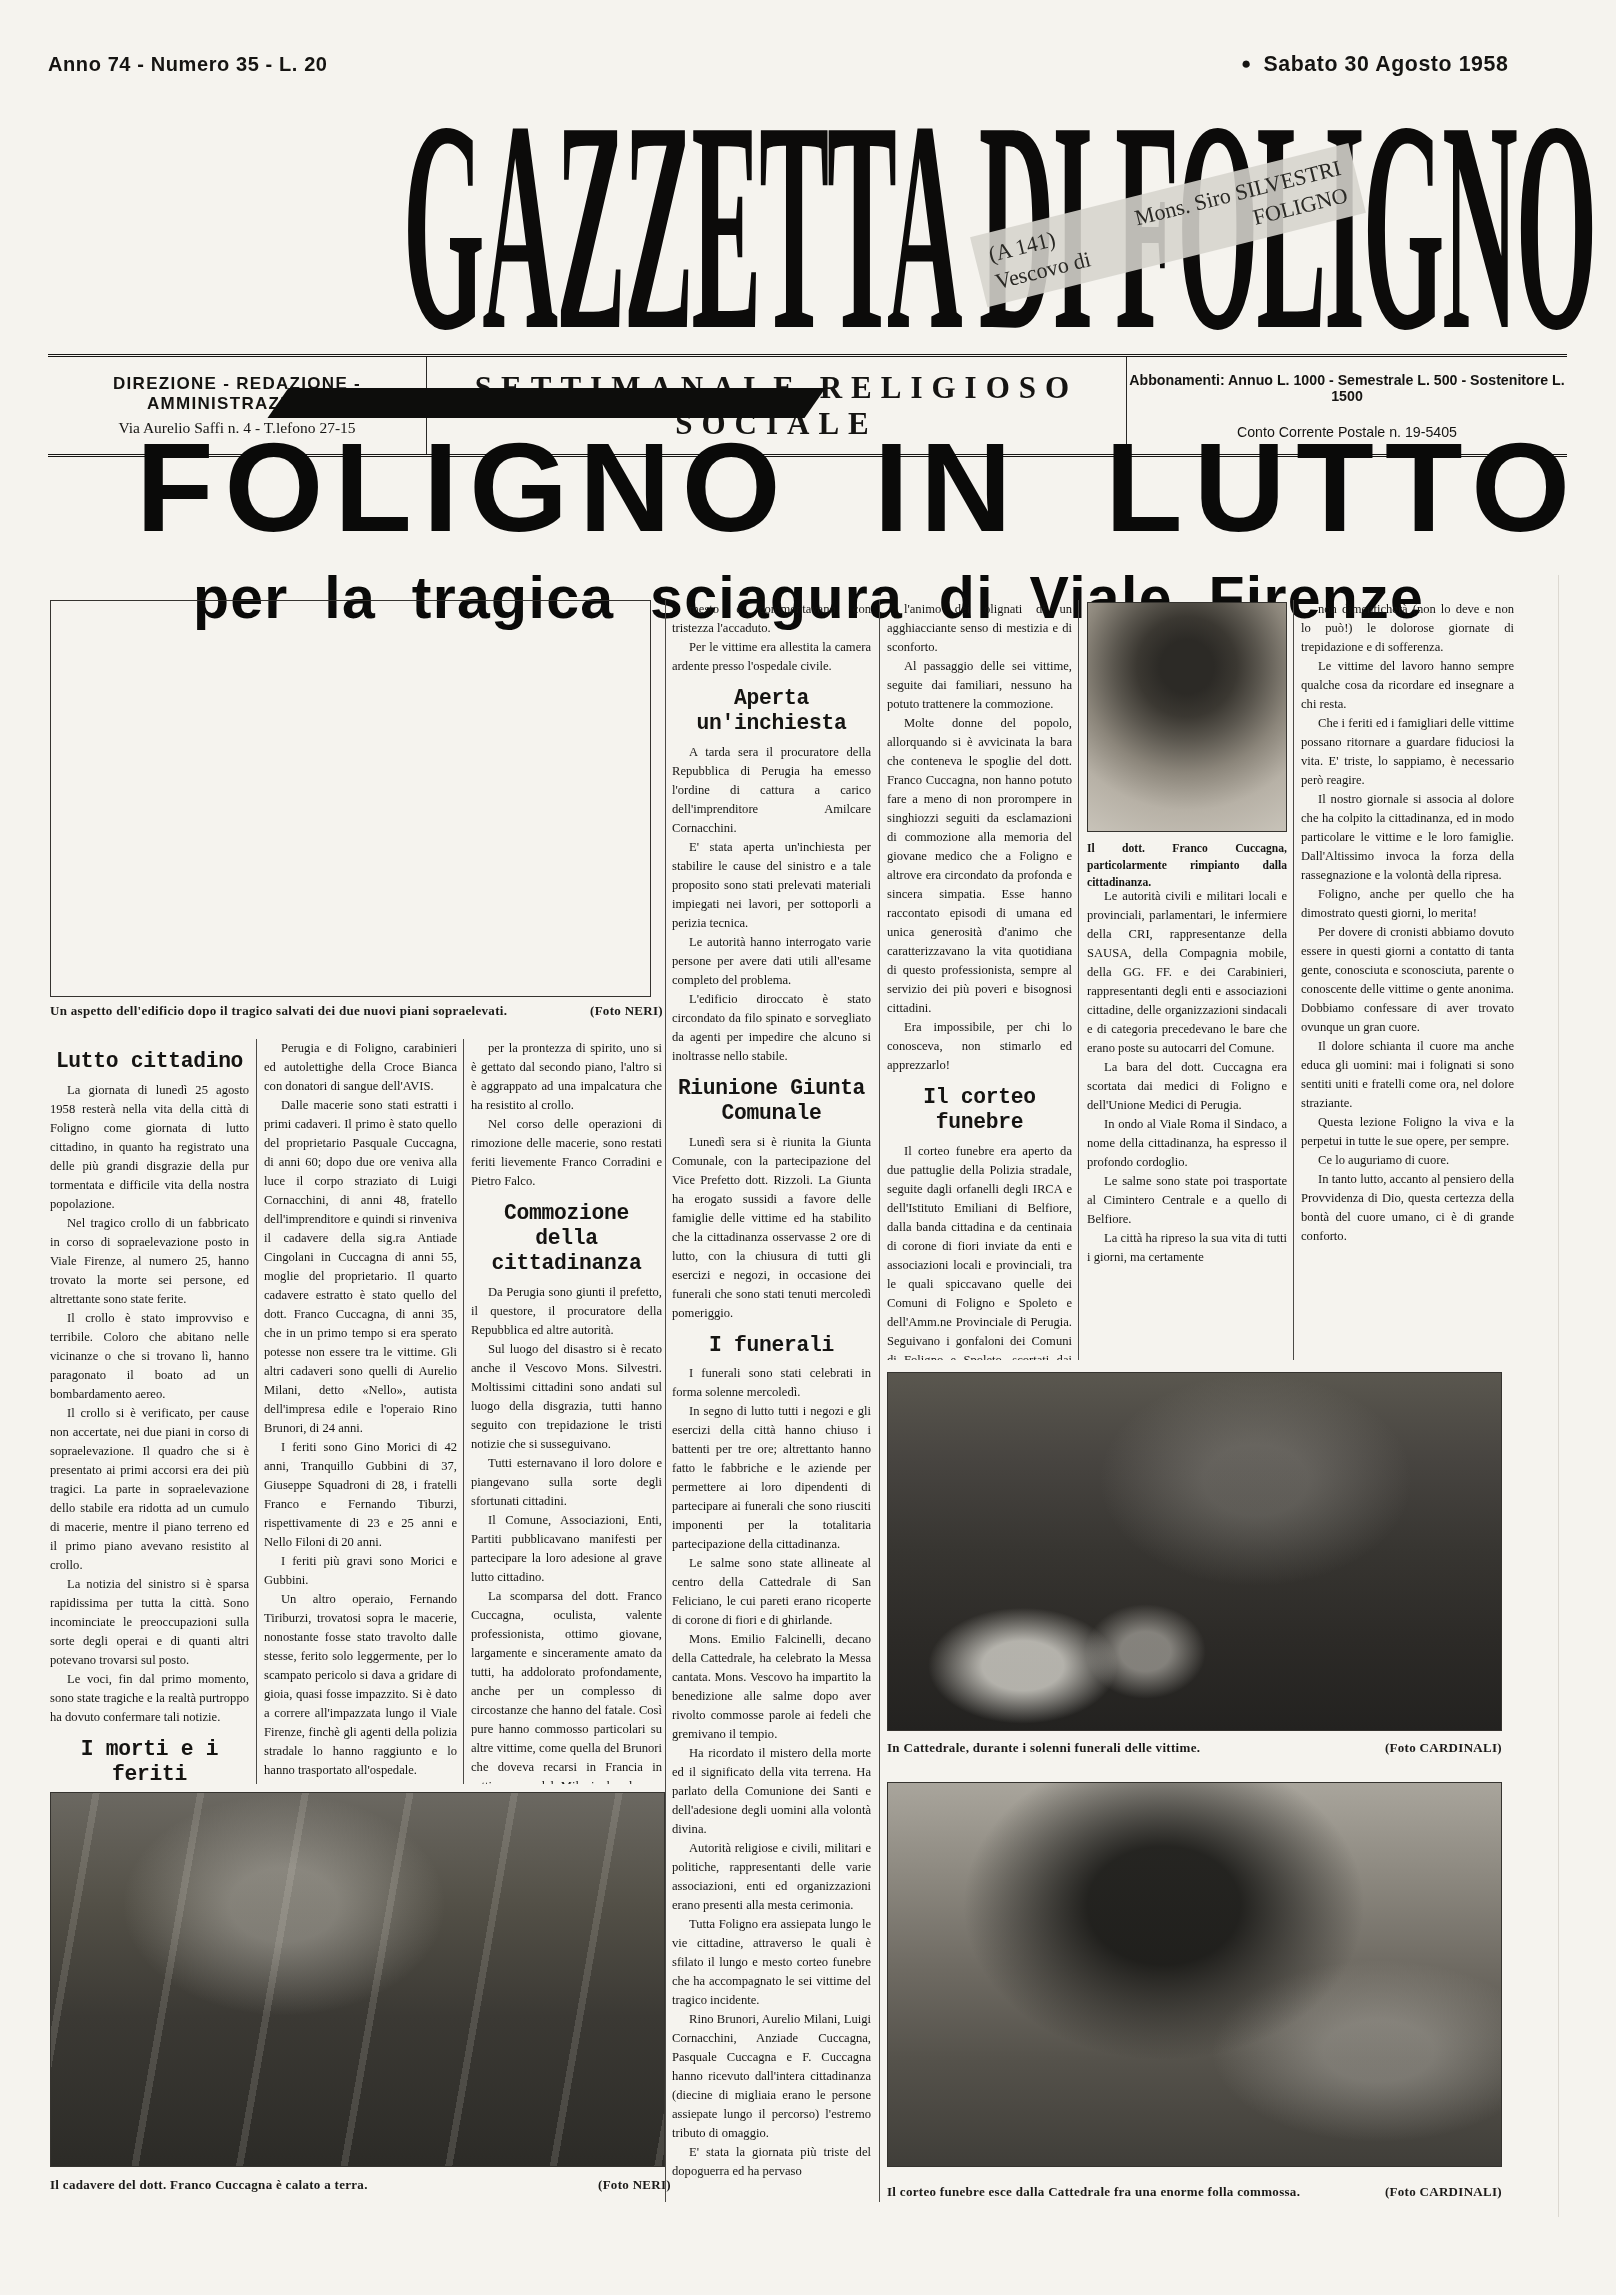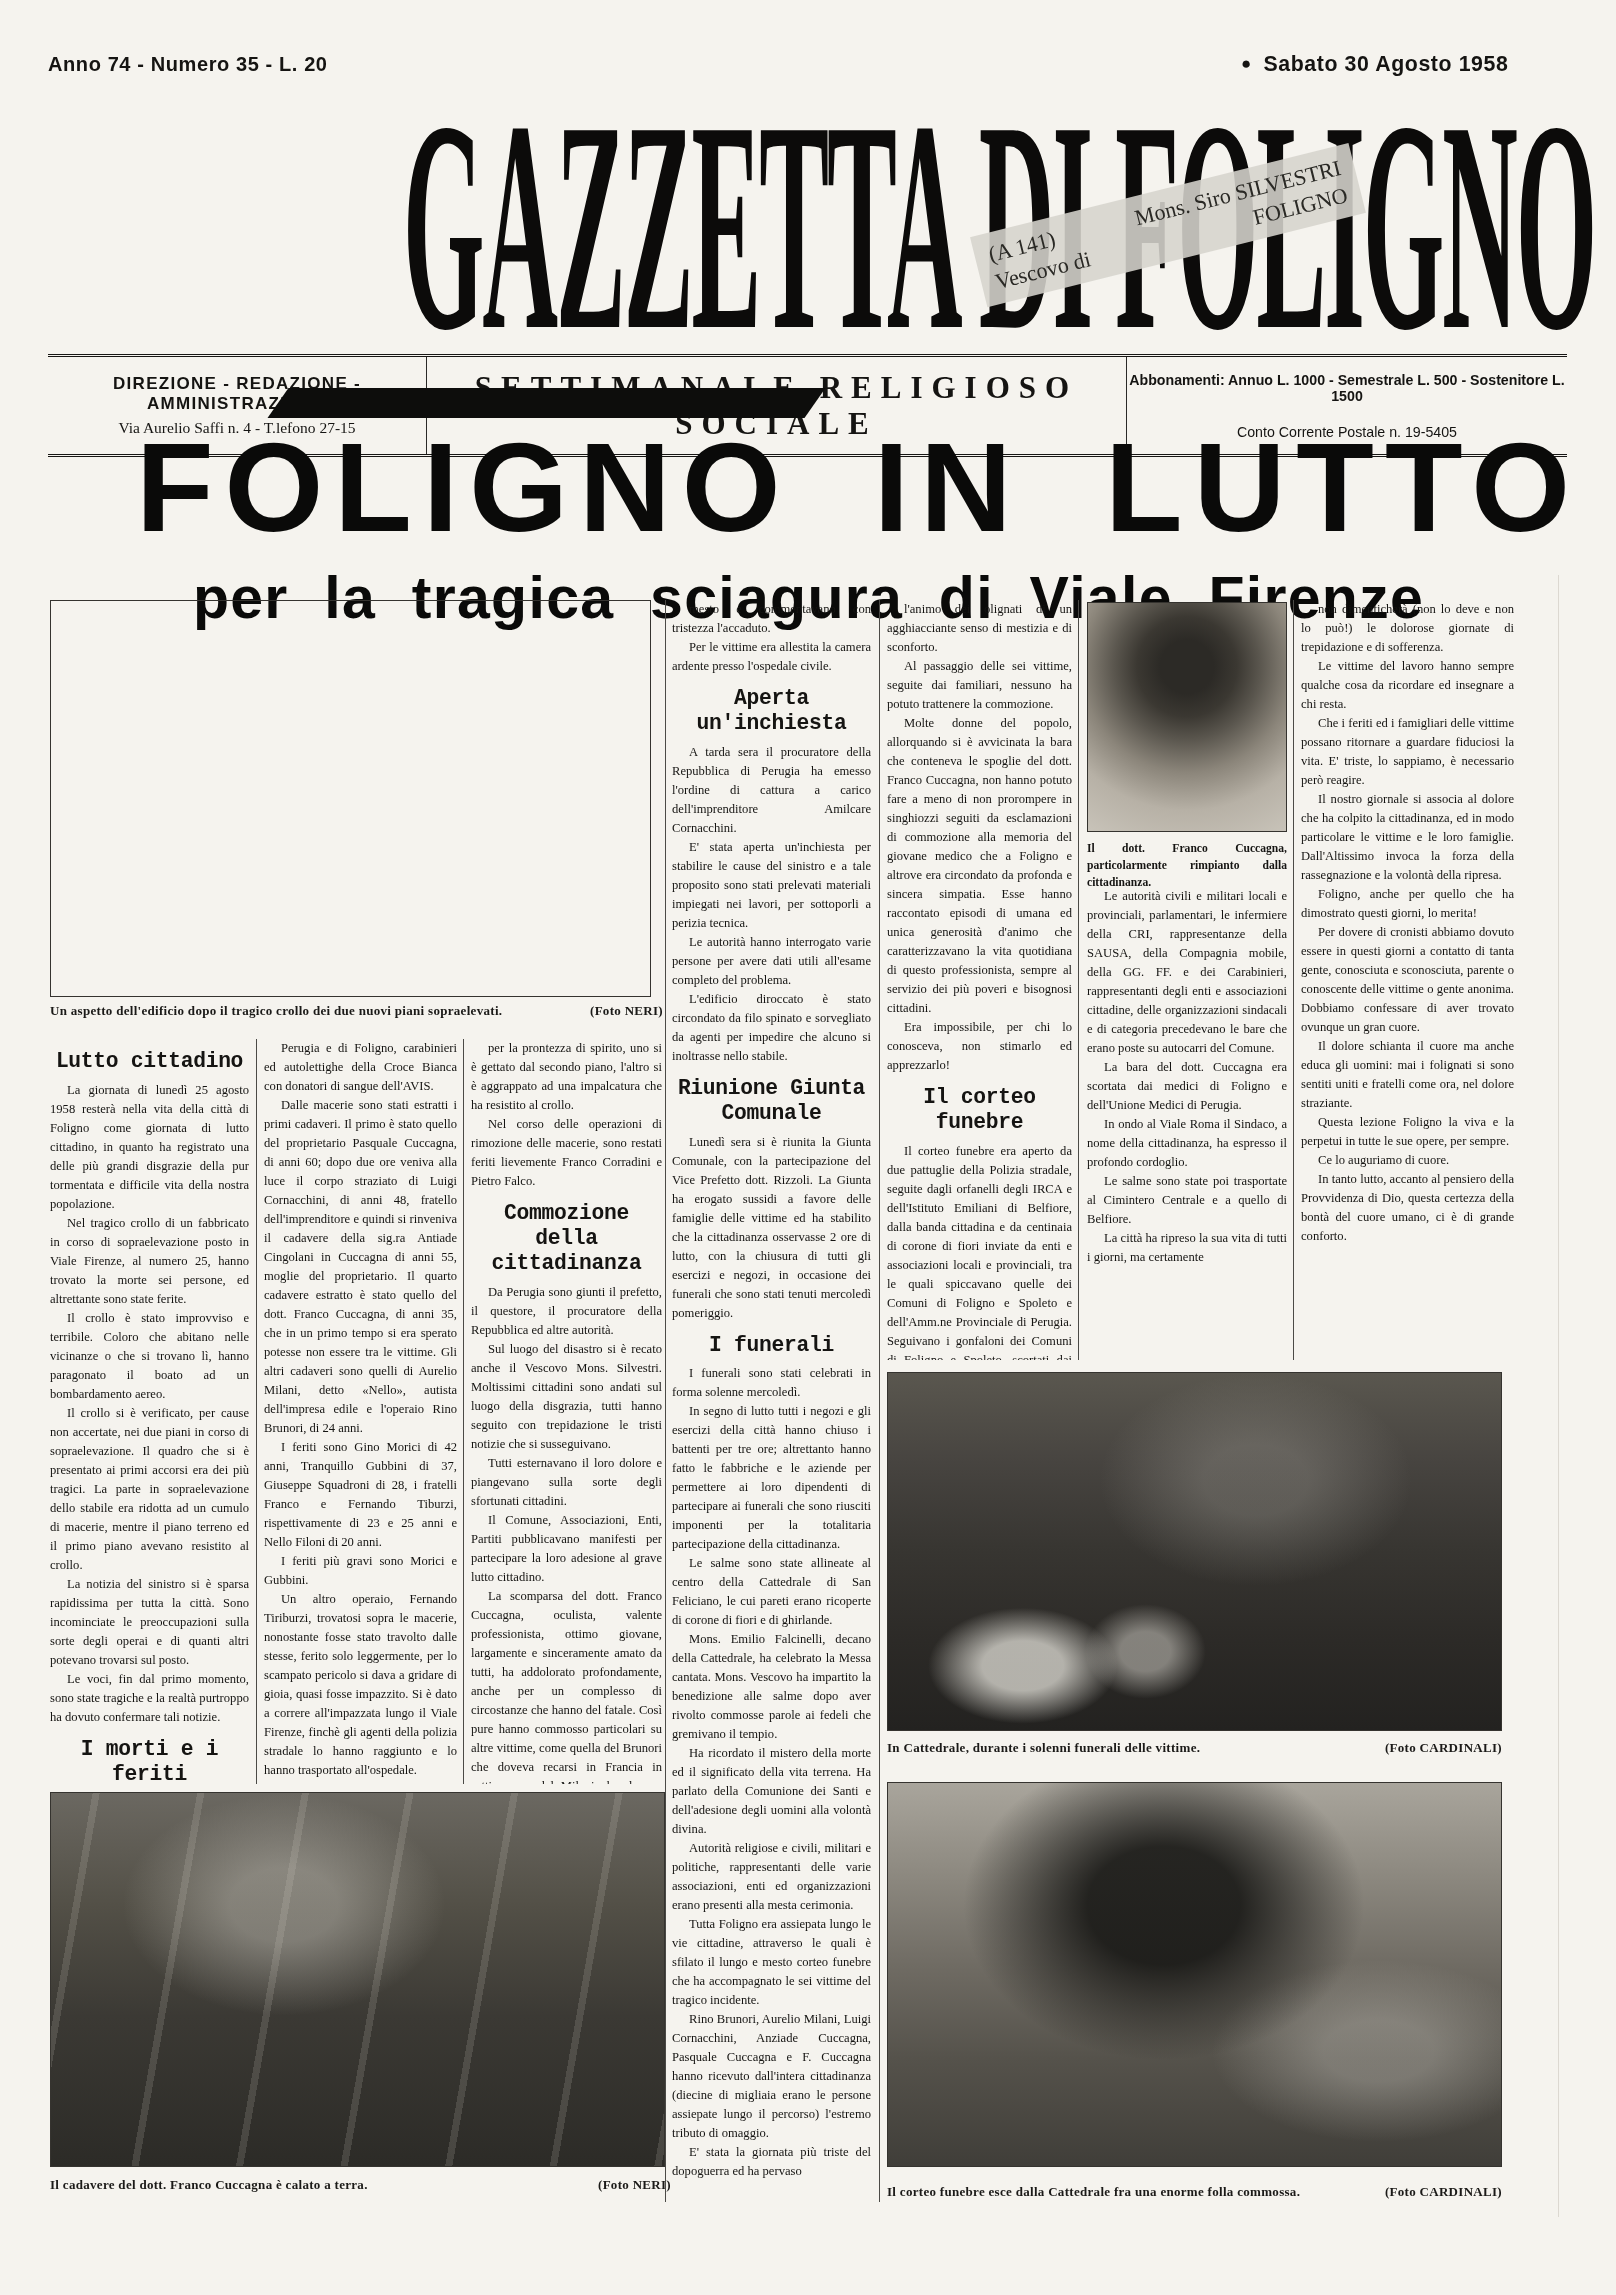--- a/index.html
+++ b/index.html
@@ -128,21 +128,21 @@
       <div class="l2">Conto Corrente Postale n. 19-5405</div>
     </div>
   </div>
 
   <div class="abs" id="black-bar"></div>
   <div class="abs" id="headline">FOLIGNO IN LUTTO</div>
   <div class="abs" id="subheadline">per la tragica sciagura di Viale Firenze</div>
 
   <div class="abs photo" id="photo-building"></div>
   <div class="abs caption-row" id="caption-building">
-    <span>Un aspetto dell'edificio dopo il tragico crollo dei due nuovi piani sopraelevati.</span>
+    <span>Un aspetto dell'edificio dopo il tragico salvati dei due nuovi piani sopraelevati.</span>
     <span>(Foto NERI)</span>
   </div>
 
   <div class="abs photo" id="photo-portrait"></div>
   <div class="abs" id="caption-portrait">Il dott. Franco Cuccagna, particolarmente rimpianto dalla cittadinanza.</div>
 
   <div class="abs photo" id="photo-bottomleft"></div>
   <div class="abs caption-row" id="caption-bottomleft">
     <span>Il cadavere del dott. Franco Cuccagna è calato a terra.</span>
     <span>(Foto NERI)</span>

